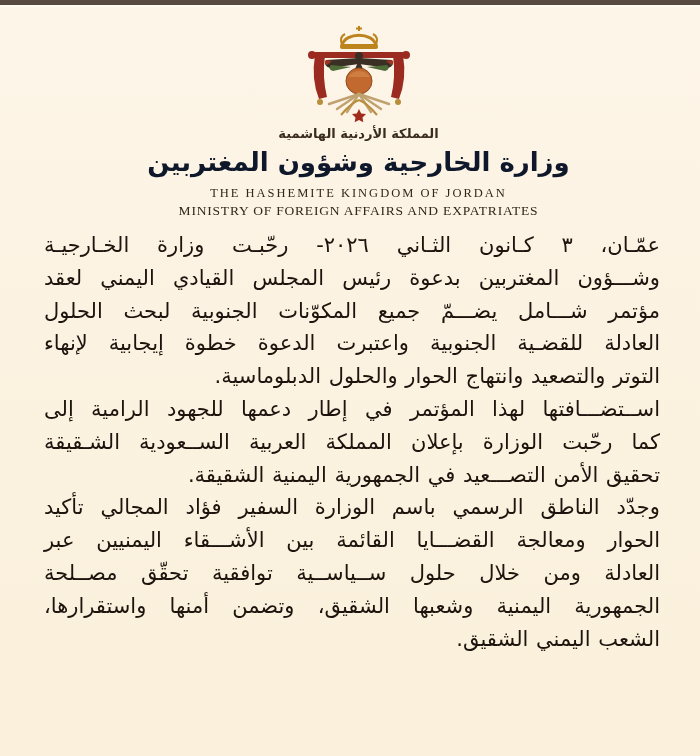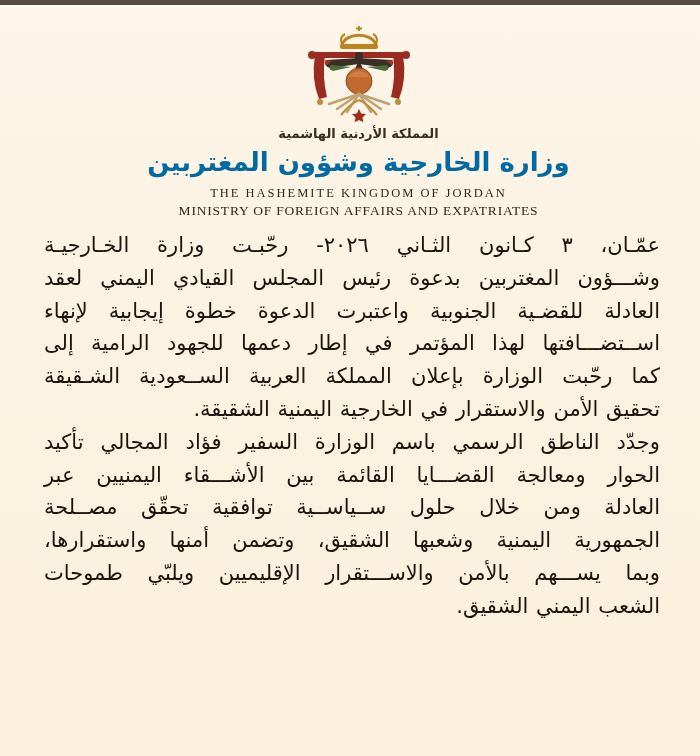--- a/index.html
+++ b/index.html
@@ -26,21 +26,21 @@
   }
   .top-bar{height:5px;background:var(--top-bar);}
   .top-glow{height:2px;background:var(--top-glow);}
   .letterhead{text-align:center;padding-top:17px;padding-left:17px;}
   .emblem{width:160px;height:100px;display:block;margin:0 auto;}
   .kingdom-ar{
     direction:rtl;font-size:13px;font-weight:bold;color:var(--ink-soft);
     margin-top:2px;line-height:16px;
   }
   .callig{
-    direction:rtl;font-size:26px;font-weight:bold;color:#0369a1;
+    direction:rtl;font-size:26px;font-weight:bold;color:#0f172a;
     margin-top:3px;line-height:34px;
   }
   .en1{
     font-family:"Liberation Serif",serif;font-size:12.5px;color:var(--en-ink);
     letter-spacing:2px;margin-top:7px;line-height:14px;text-align:center;
   }
   .en2{
     font-family:"Liberation Serif",serif;font-size:13.5px;font-weight:normal;
     color:var(--en-ink);letter-spacing:0.8px;margin-top:3px;line-height:15px;
   }
@@ -118,28 +118,29 @@
 
   <div class="en1">THE HASHEMITE KINGDOM OF JORDAN</div>
 
   <div class="en2">MINISTRY OF FOREIGN AFFAIRS AND EXPATRIATES</div>
 </header>
 
 <main class="statement" dir="rtl" lang="ar">
   <p>
     <span class="line" style="display:block">عمّـان، ٣ كـانون الثـاني ٢٠٢٦- رحّبـت وزارة الخـارجيـة</span>
     <span class="line" style="display:block">وشـــؤون المغتربين بدعوة رئيس المجلس القيادي اليمني لعقد</span>
+    <span class="line" style="display:block">مؤتمر شـــامل يضـــمّ جميع المكوّنات الجنوبية لبحث الحلول</span>
     <span class="line" style="display:block">العادلة للقضـية الجنوبية واعتبرت الدعوة خطوة إيجابية لإنهاء</span>
+    <span class="line para-end" style="display:block">التوتر والتصعيد وانتهاج الحوار والحلول الدبلوماسية.</span>
   </p>
   <p>
     <span class="line" style="display:block">اســتضـــافتها لهذا المؤتمر في إطار دعمها للجهود الرامية إلى</span>
     <span class="line" style="display:block">كما رحّبت الوزارة بإعلان المملكة العربية الســعودية الشـقيقة</span>
-    <span class="line para-end" style="display:block">تحقيق الأمن والاستقرار في الخارجية اليمنية الشقيقة.</span>
+    <span class="line para-end" style="display:block">تحقيق الأمن التصـــعيد في الجمهورية اليمنية الشقيقة.</span>
   </p>
   <p>
     <span class="line" style="display:block">وجدّد الناطق الرسمي باسم الوزارة السفير فؤاد المجالي تأكيد</span>
     <span class="line" style="display:block">الحوار ومعالجة القضـــايا القائمة بين الأشـــقاء اليمنيين عبر</span>
     <span class="line" style="display:block">العادلة ومن خلال حلول ســياســية توافقية تحقّق مصــلحة</span>
     <span class="line" style="display:block">الجمهورية اليمنية وشعبها الشقيق، وتضمن أمنها واستقرارها،</span>
-    <span class="line" style="display:block">وبما يســـهم بالأمن والاســـتقرار الإقليميين ويلبّي طموحات</span>
     <span class="line para-end" style="display:block">الشعب اليمني الشقيق.</span>
   </p>
 </main>
 
 </body></html>

